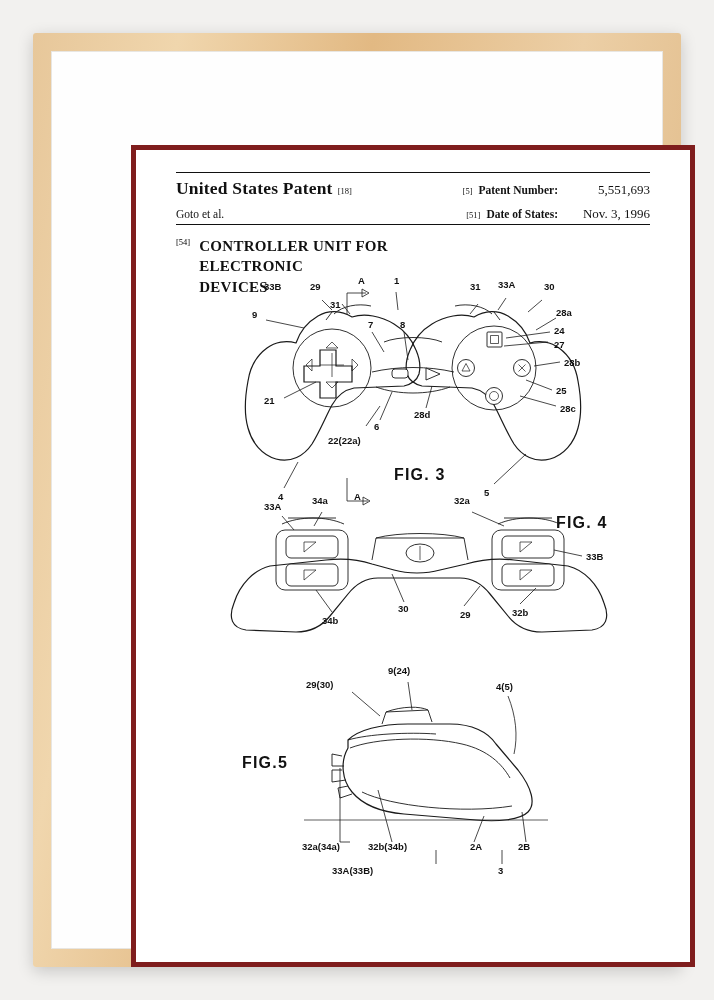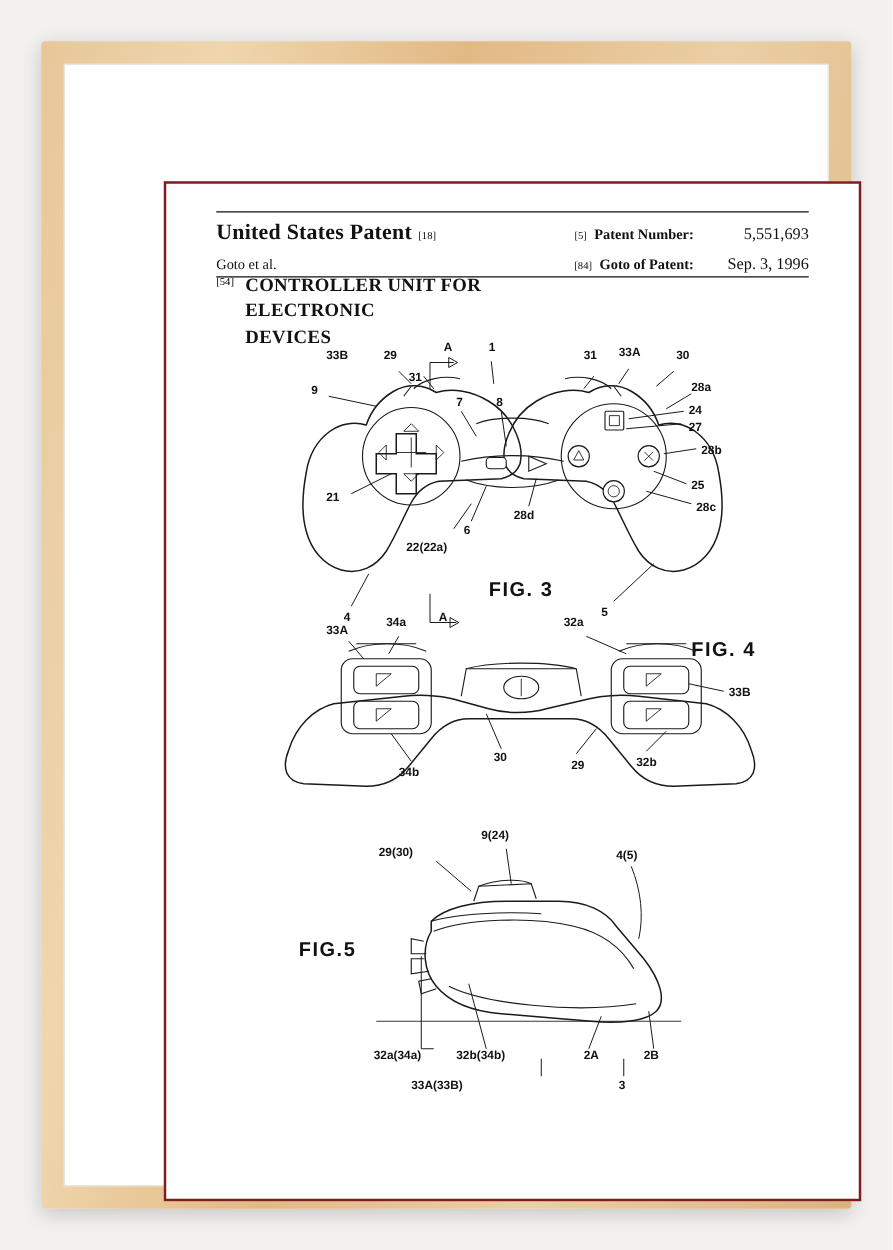--- a/index.html
+++ b/index.html
@@ -49,21 +49,21 @@
     background: #fefefe;
     box-shadow: inset 0 0 0 1px #e8e6e2;
   }
   .sheet {
     position: absolute;
     left: 80px;
     top: 94px;
     width: 554px;
     height: 812px;
     background: #ffffff;
-    border: 2px solid #7f1d1d;
+    border: 5px solid #7f1d1d;
     overflow: hidden;
   }
 
   
   .pat-head {
     position: absolute;
     left: 40px;
     top: 28px;
     width: 474px;
   }
@@ -124,21 +124,21 @@
     left: 40px;
     width: 474px;
     border-top: 1px solid #111;
   }
   .hr-a { top: 22px; }
   .hr-b { top: 74px; }
 
   .pat-subject {
     position: absolute;
     left: 40px;
-    top: 72px;
+    top: 86px;
     width: 300px;
     display: flex;
     gap: 9px;
   }
   .pat-subject .brk54 {
     font-size: 8.5px;
     padding-top: 1px;
   }
   .pat-subject-text {
     font-size: 15px;
@@ -198,23 +198,23 @@
           <span class="sup brk">[18]</span>
           <span class="pat-right">
             <span class="brk">[5]</span>
             <span class="pat-label">Patent Number:</span>
             <span class="pat-value">5,551,693</span>
           </span>
         </div>
         <div class="pat-row2">
           <span class="pat-author">Goto et al.</span>
           <span class="pat-right">
-            <span class="brk">[84]</span>
-            <span class="pat-label">Goto of Patent:</span>
-            <span class="pat-value">Sep. 3, 1996</span>
+            <span class="brk">[51]</span>
+            <span class="pat-label">Date of States:</span>
+            <span class="pat-value">Nov. 3, 1996</span>
           </span>
         </div>
       </div>
 
       <div class="hr-thin hr-b"></div>
 
       <div class="pat-subject">
         <span class="brk54">[54]</span>
         <span class="pat-subject-text">
           <span>CONTROLLER UNIT FOR ELECTRONIC</span><br>

